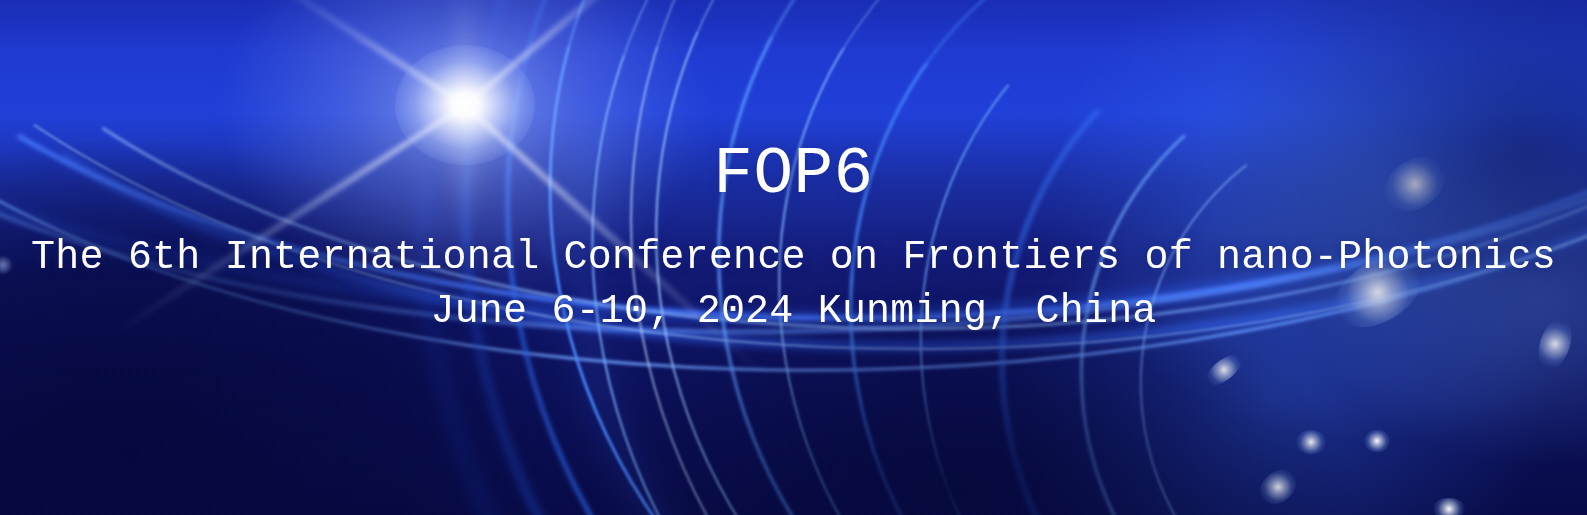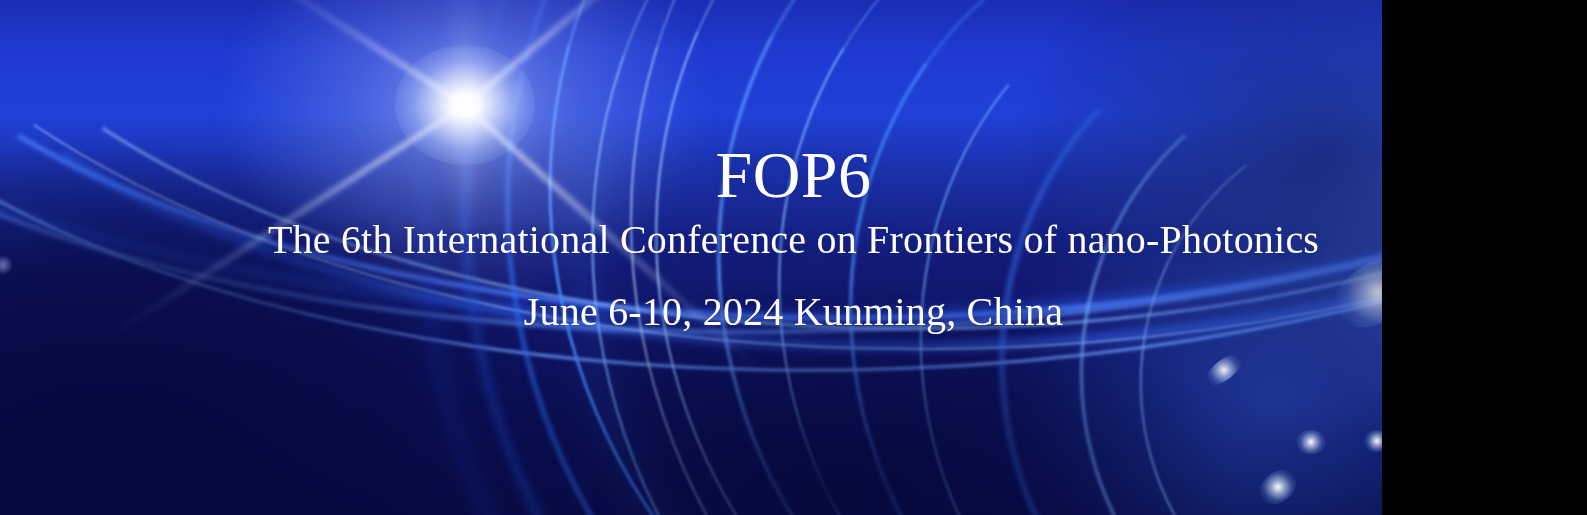--- a/index.html
+++ b/index.html
@@ -5,24 +5,24 @@
 <style>
   html, body {
     margin: 0;
     padding: 0;
     background: #000;
   }
   * { box-sizing: border-box; }
 
   #banner {
     position: relative;
-    width: 1382px;
+    width: 1587px;
     height: 515px;
     overflow: hidden;
-    font-family: Liberation Serif, serif;
+    font-family: Liberation Mono, monospace;
     background: #0a0f52;
   }
 
   
   .bg-layer {
     position: absolute;
     inset: 0;
     pointer-events: none;
   }
 
@@ -301,21 +301,21 @@
     top: 142px;
     width: 100%;
     font-size: 66px;
     line-height: 1;
     font-weight: 400;
     letter-spacing: 0.5px;
     text-shadow: 0 0 10px rgba(20,40,140,0.55);
   }
   .subtitle {
     position: absolute;
-    top: 220px;
+    top: 238px;
     width: 100%;
     font-size: 40px;
     line-height: 1;
     font-weight: 400;
     letter-spacing: 0.2px;
     text-shadow: 0 0 8px rgba(15,30,120,0.5);
   }
   .dateline {
     position: absolute;
     top: 292px;

